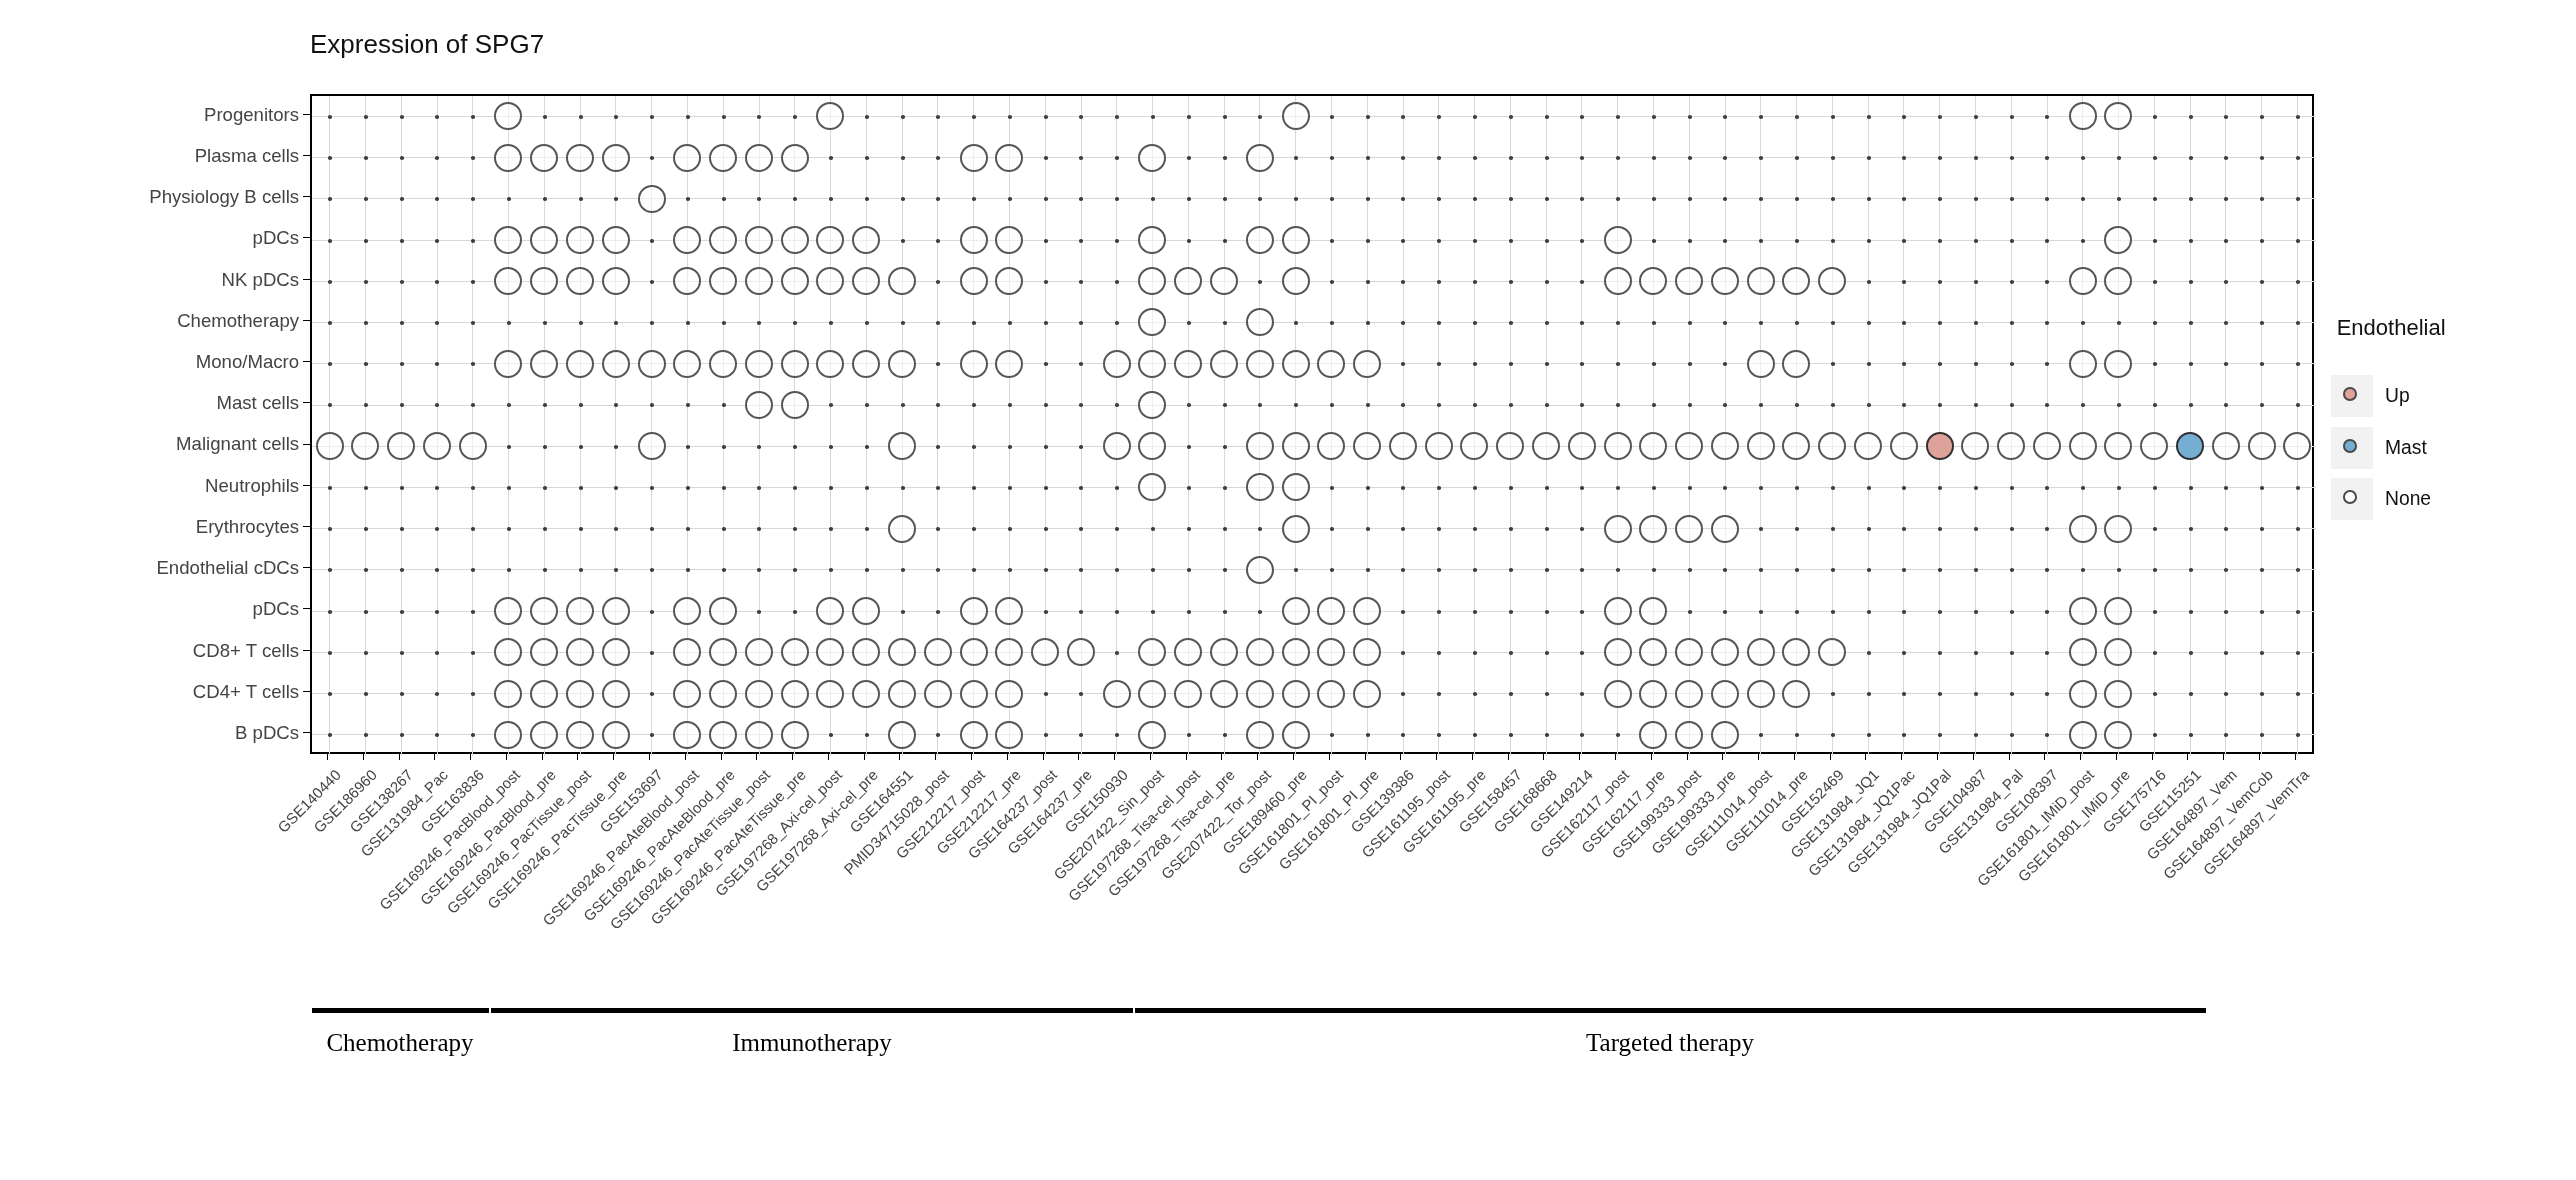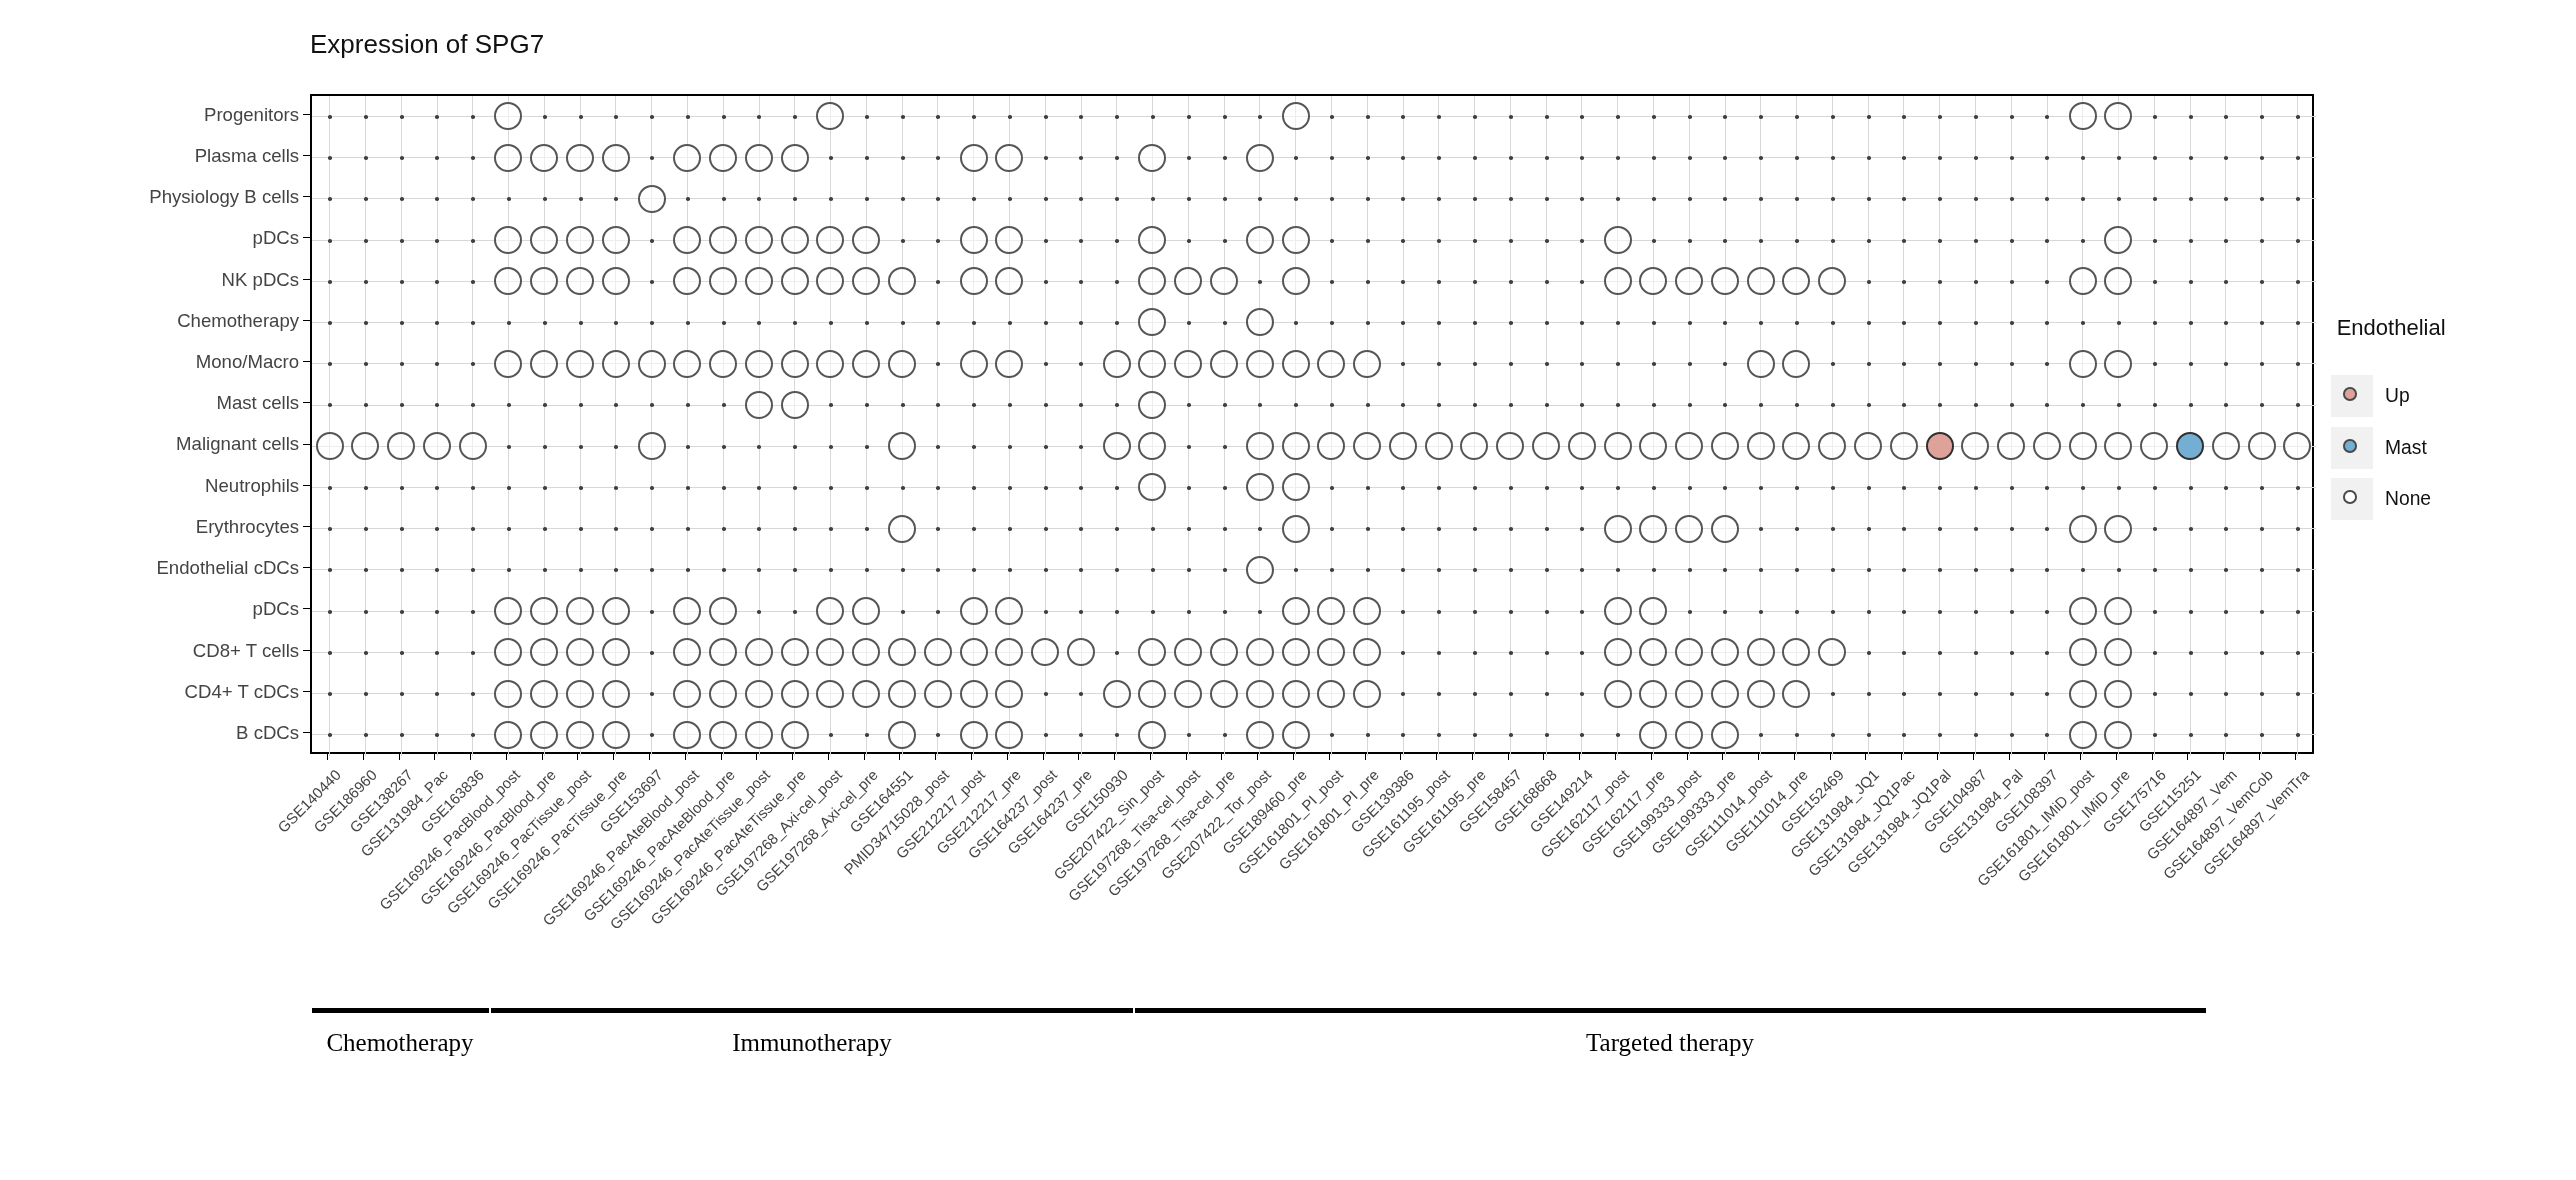--- a/index.html
+++ b/index.html
@@ -1026,23 +1026,23 @@
       <div class="ylab" style="left: 2.1px; top: 475px;">Neutrophils</div>
       <div class="tick" style="left: 303px; top: 526px; width: 7.2px; height: 1.4px;"></div>
       <div class="ylab" style="left: 2.1px; top: 516px;">Erythrocytes</div>
       <div class="tick" style="left: 303px; top: 567px; width: 7.2px; height: 1.4px;"></div>
       <div class="ylab" style="left: 2.1px; top: 557px;">Endothelial cDCs</div>
       <div class="tick" style="left: 303px; top: 608px; width: 7.2px; height: 1.4px;"></div>
       <div class="ylab" style="left: 2.1px; top: 598px;">pDCs</div>
       <div class="tick" style="left: 303px; top: 650px; width: 7.2px; height: 1.4px;"></div>
       <div class="ylab" style="left: 2.1px; top: 640px;">CD8+ T cells</div>
       <div class="tick" style="left: 303px; top: 691px; width: 7.2px; height: 1.4px;"></div>
-      <div class="ylab" style="left: 2.1px; top: 681px;">CD4+ T cDCs</div>
+      <div class="ylab" style="left: 2.1px; top: 681px;">CD4+ T cells</div>
       <div class="tick" style="left: 303px; top: 732px; width: 7.2px; height: 1.4px;"></div>
-      <div class="ylab" style="left: 2.1px; top: 722px;">B cDCs</div>
+      <div class="ylab" style="left: 2.1px; top: 722px;">B pDCs</div>
       <div class="tick" style="left: 327px; top: 753px; width: 1.4px; height: 7.2px;"></div>
       <div class="xlab" style="left: 332px; top: 766px;">GSE140440</div>
       <div class="tick" style="left: 363px; top: 753px; width: 1.4px; height: 7.2px;"></div>
       <div class="xlab" style="left: 368px; top: 766px;">GSE186960</div>
       <div class="tick" style="left: 399px; top: 753px; width: 1.4px; height: 7.2px;"></div>
       <div class="xlab" style="left: 404px; top: 766px;">GSE138267</div>
       <div class="tick" style="left: 434px; top: 753px; width: 1.4px; height: 7.2px;"></div>
       <div class="xlab" style="left: 439px; top: 766px;">GSE131984_Pac</div>
       <div class="tick" style="left: 470px; top: 753px; width: 1.4px; height: 7.2px;"></div>
       <div class="xlab" style="left: 475px; top: 766px;">GSE163836</div>

